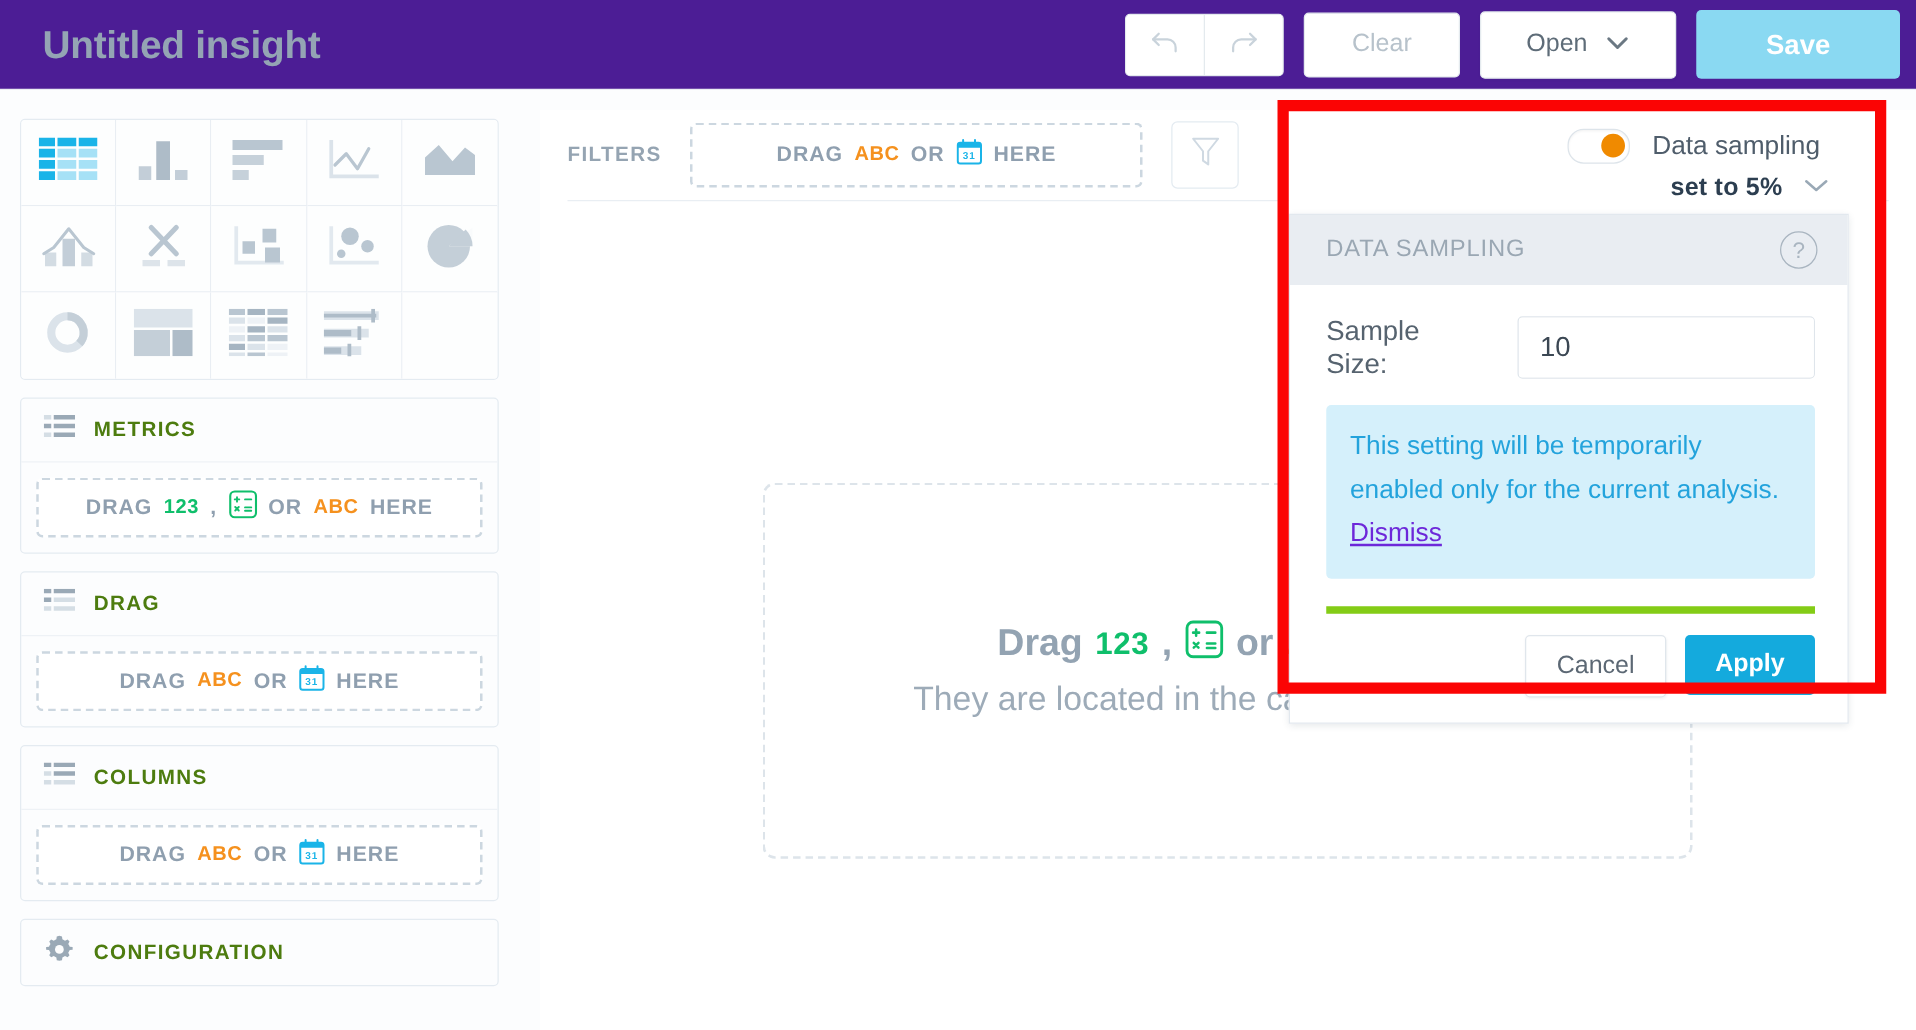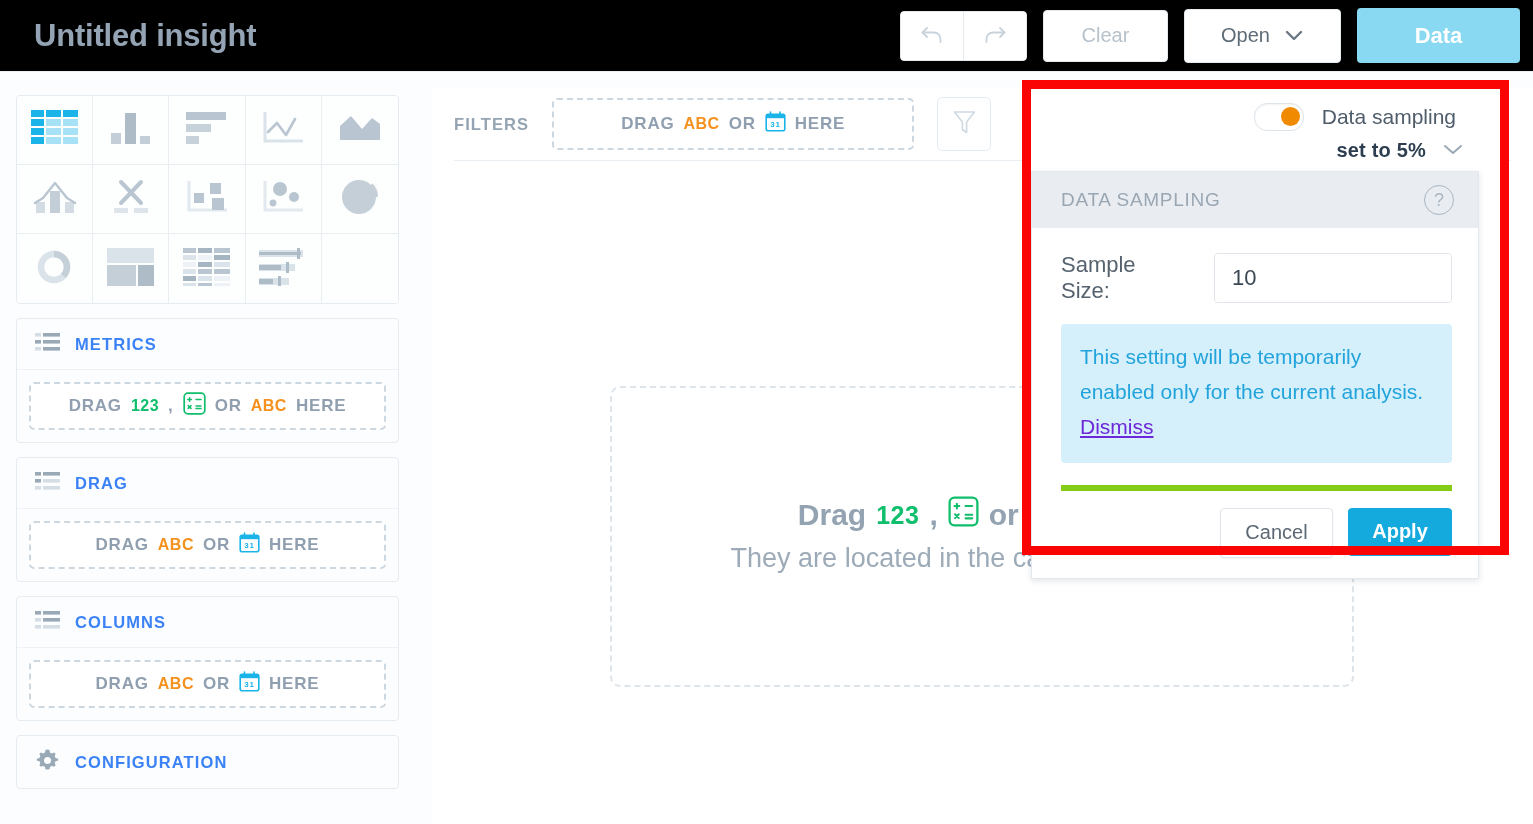--- a/index.html
+++ b/index.html
@@ -10,21 +10,21 @@
     overflow:hidden;
     position:relative;
     color:#94a2ae;
     -webkit-font-smoothing:antialiased;
   }
   #app{position:absolute;inset:0;background:#fcfdfe;}
 
   
   .header{
     position:absolute;top:0;left:0;right:0;height:72px;
-    background:#000000;
+    background:#4c1d95;
     border-bottom:1px solid #e9eef3;
     display:flex;align-items:center;
     box-sizing:border-box;
   }
   .title{
     margin-left:34px;
     font-size:31px;
     font-weight:bold;
     color:#94a4b4;
     letter-spacing:-0.2px;
@@ -77,21 +77,21 @@
   .viz-cell:nth-child(n+11){border-bottom:none;}
 
   .section{
     margin-top:14px;border:1px solid #e4ebf1;border-radius:4px;background:#fcfdfe;
   }
   .section-head{
     height:50px;display:flex;align-items:center;padding-left:18px;gap:15px;
     border-bottom:1px solid #eef2f6;
   }
   .section-title{
-    font-size:16.5px;font-weight:bold;letter-spacing:1.1px;color:#3b82f6;
+    font-size:16.5px;font-weight:bold;letter-spacing:1.1px;color:#4d7c0f;
   }
   .dropzone{
     margin:12px;height:44px;border:2px dashed #ccd7e0;border-radius:5px;
     display:flex;align-items:center;justify-content:center;gap:9px;
     font-size:17px;font-weight:bold;letter-spacing:.8px;color:#8f9faf;
     background:#fff;cursor:pointer;
   }
   .tok-num{color:#0fbf6b;font-weight:bold;font-size:16px;letter-spacing:.5px;}
   .tok-abc{color:#f5911e;font-weight:bold;font-size:16px;letter-spacing:.5px;}
   .conf{
@@ -236,21 +236,21 @@
 
       <div class="btn-open">
         <span>Open</span>
         <span>
           <svg width="20" height="14" viewBox="0 0 20 14">
               <path d="M3 4 L10 11 L17 4" fill="none" stroke="#6b7883" stroke-width="2.4" stroke-linecap="round" stroke-linejoin="round"></path>
             </svg>
         </span>
       </div>
 
-      <div class="btn-save">Data</div>
+      <div class="btn-save">Save</div>
     </div>
   </div>
 
   <div class="left">
 
     <div class="viz-grid">
 
       <div class="viz-cell">
         <span>
           <svg width="47" height="36" viewBox="0 0 47 36">

